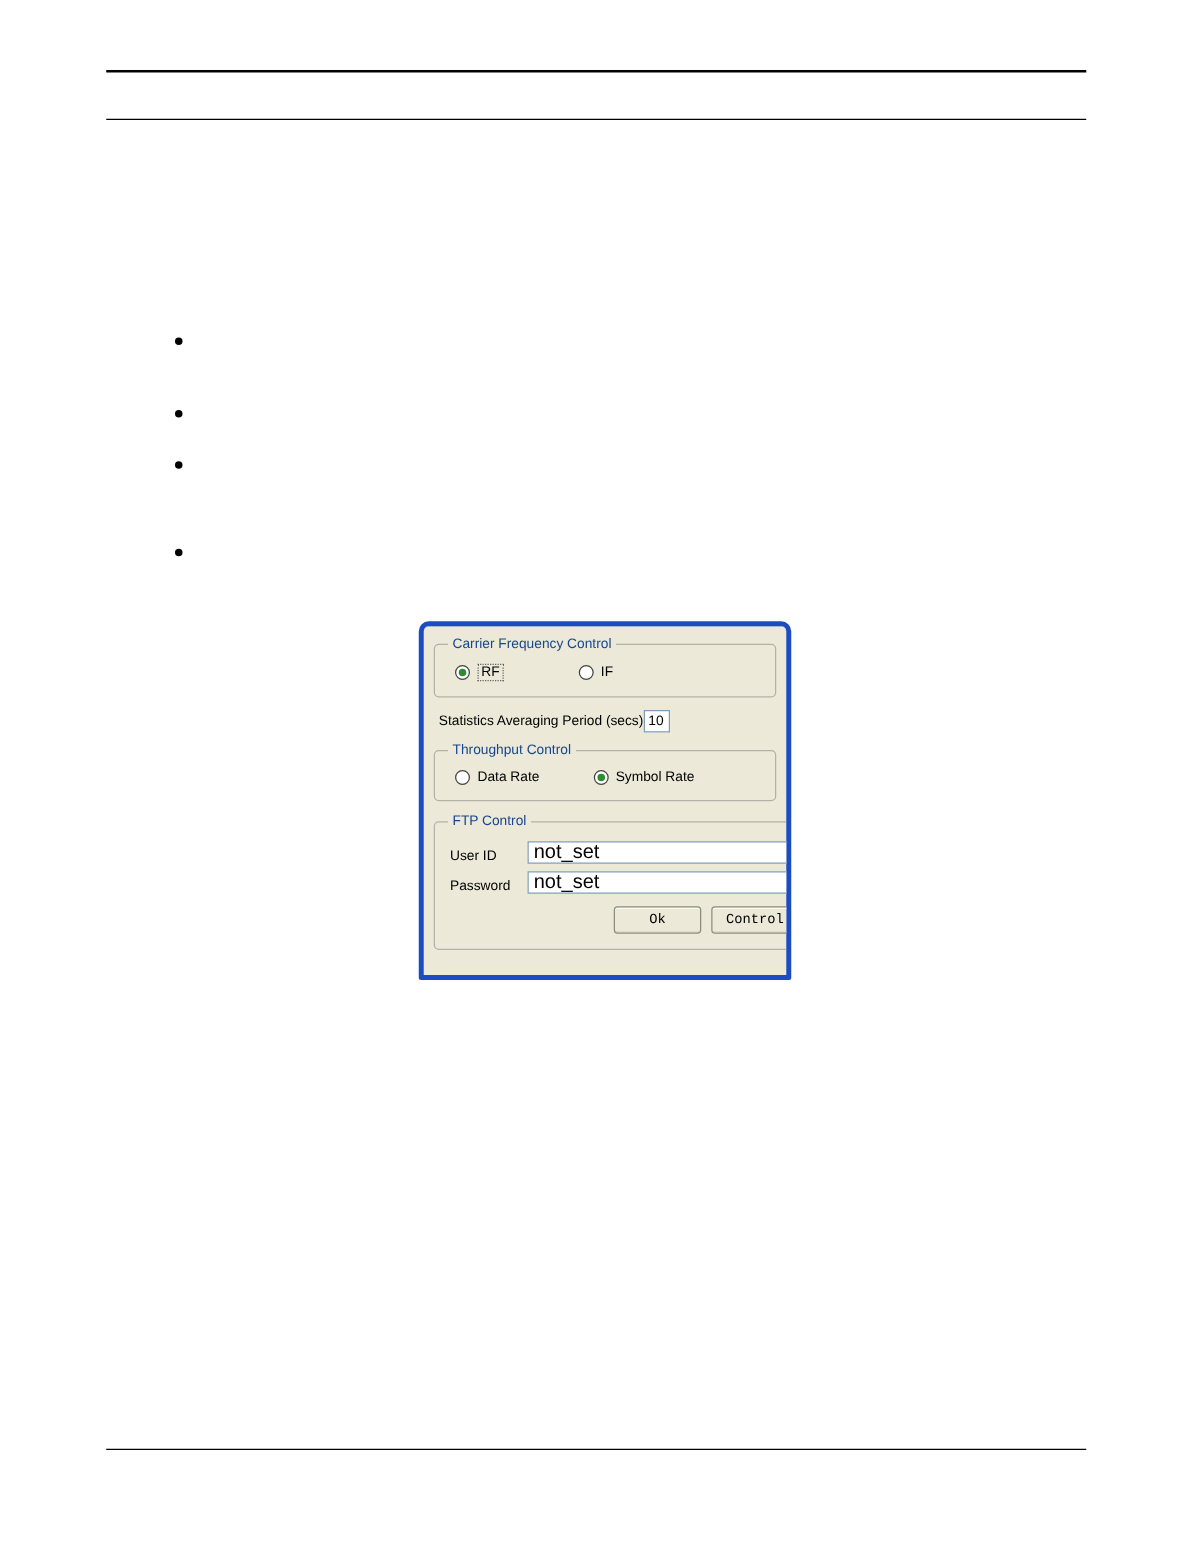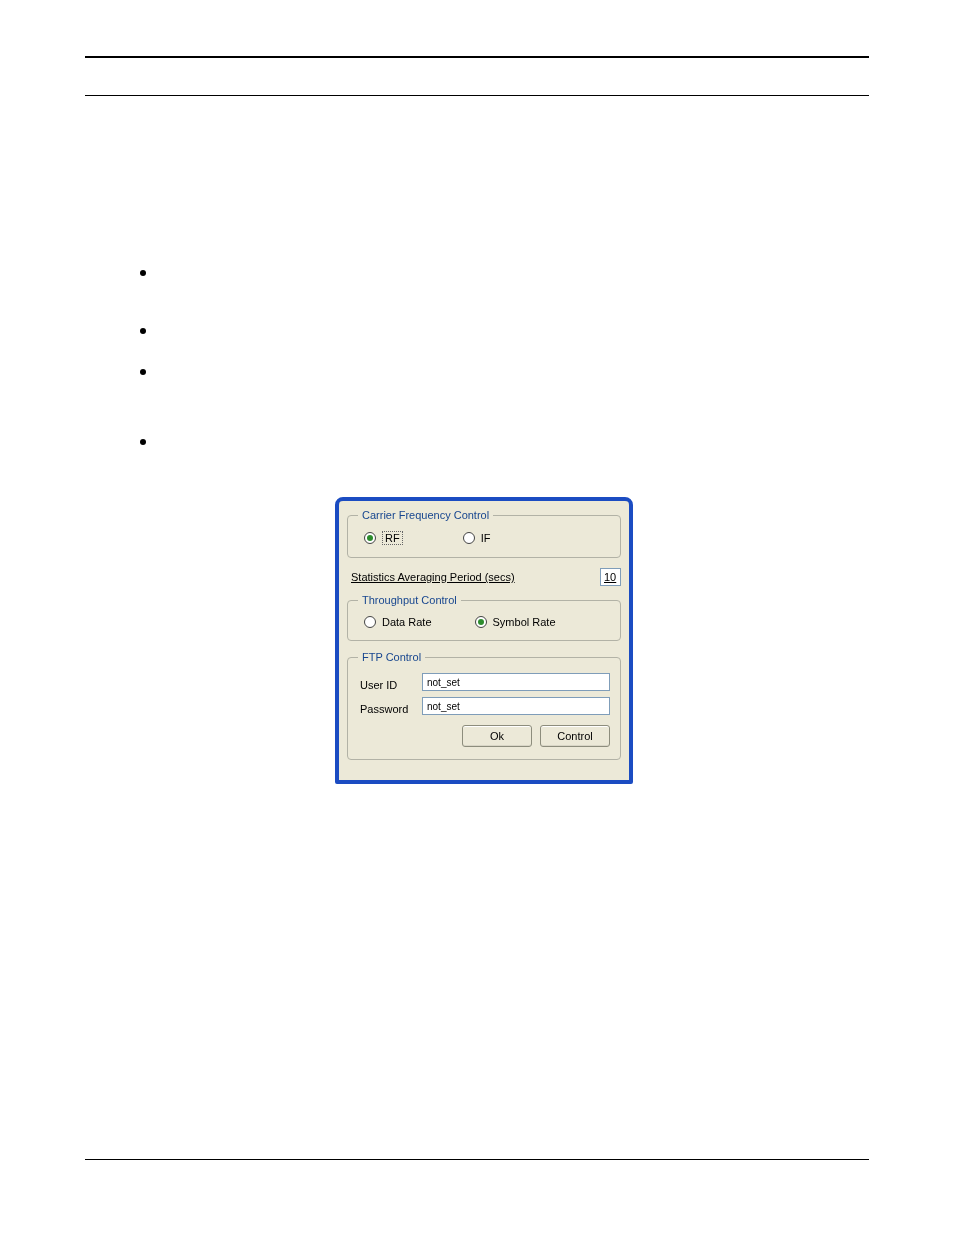--- a/index.html
+++ b/index.html
@@ -95,47 +95,47 @@
     width:12px; height:12px; border:1px solid #444; border-radius:50%;
     display:flex; align-items:center; justify-content:center; background:#fff;
   }
   .radio.selected .r-outer::after {
     content:""; width:6px; height:6px; border-radius:50%; background:#2d8c2d;
     display:block;
   }
   .radio .r-label { white-space:nowrap; }
 
   .stat-row {
-    display:flex; align-items:center; justify-content:space-between;
-    font-size:11px; color:#000; margin: 4px 0 8px 4px; text-decoration: underline;
+    display:flex; align-items:center; 
+    font-size:11px; color:#000; margin: 4px 0 8px 4px;
   }
   .stat-row input {
     width:21px; height:18px; font-size:11px; padding:1px 3px;
     border:1px solid #7f9db9; background:#fff; font-family:inherit;
   }
 
   .form-row {
     display:flex; align-items:flex-end; gap:8px; margin-bottom:6px;
     font-size:11px; color:#000; padding-left:2px;
   }
   .form-row label { width:54px; text-align:left; }
   .form-row input {
-    flex:1; height:18px; font-size:10px; padding:1px 4px;
+    flex:1; height:18px; font-size:16px; padding:1px 4px;
     border:1px solid #7f9db9; background:#fff; font-family:inherit;
   }
 
   .btn-row {
     display:flex; gap:8px; justify-content:flex-end; padding-top:4px;
   }
   .btn {
     min-width:70px; height:22px;
     background:#ece9d8;
     border:1px solid #8d8d7d;
     border-radius:3px;
-    font-size:11px; font-family:Liberation Sans, sans-serif;
+    font-size:11px; font-family:Liberation Mono, monospace;
     box-shadow: inset 0 1px 0 #fff, inset 0 -1px 0 rgba(0,0,0,.08);
     cursor:pointer;
   }
 
   .dashed-focus {
     padding:0 2px;
     border:1px dotted #666;
   }
 </style>
 </head>

